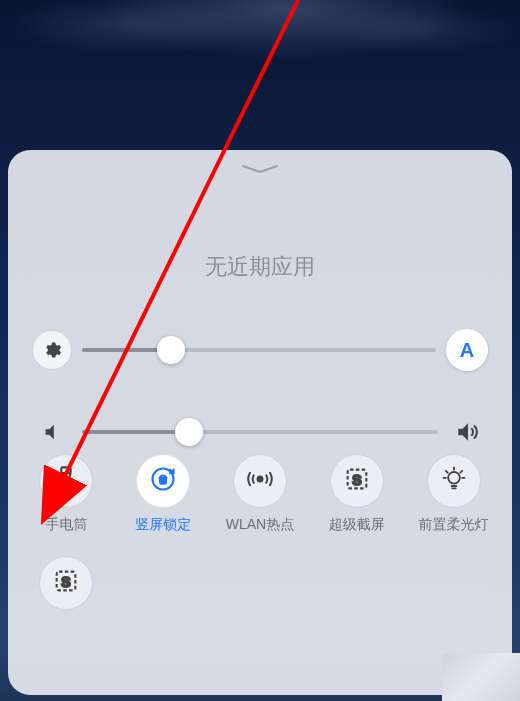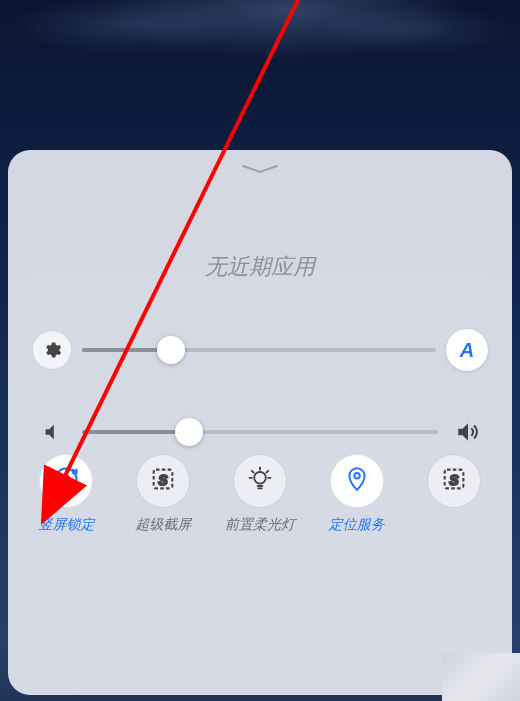--- a/index.html
+++ b/index.html
@@ -34,21 +34,20 @@
     }
     .panel {
       position: absolute;
       left: 8px;
       right: 8px;
       top: 150px;
       bottom: 6px;
       background: rgba(230, 232, 240, 0.92);
       border-radius: 22px;
       backdrop-filter: blur(10px);
-      font-style: italic;
     }
     .collapse-handle {
       position: absolute;
       top: 14px; left: 50%; transform: translateX(-50%);
       width: 38px; height: 10px;
       display: flex; align-items: center; justify-content: center;
     }
     .collapse-handle svg { width: 38px; height: 10px; }
     .center-text {
       position: absolute;
@@ -214,29 +213,51 @@
           <path fill="#444" d="M3 9v6h4l5 5V4L7 9H3z"></path>
           <path fill="none" stroke="#444" stroke-width="1.8" d="M15 8.5a4.5 4.5 0 010 7M17.5 6a8 8 0 010 12"></path>
         </svg>
       </div>
     </div>
 
   </div>
 
   <div class="tiles" id="tiles">
       <div class="tile">
+        <div class="tile-btn">
+          <span><svg width="28" height="28" viewBox="0 0 24 24" fill="none" stroke="#444" stroke-width="1.8">
+              <rect x="8" y="2" width="8" height="5" rx="1"></rect>
+              <path d="M8 7 L9 10 L9 21 A1 1 0 0 0 10 22 L14 22 A1 1 0 0 0 15 21 L15 10 L16 7"></path>
+              <line x1="12" y1="12" x2="12" y2="15"></line>
+            </svg></span>
+        </div>
+        <div class="tile-label">手电筒</div>
+      </div>
+      <div class="tile">
         <div class="tile-btn active">
           <span><svg width="28" height="28" viewBox="0 0 24 24" fill="none" stroke="#2176ff" stroke-width="1.8">
               <circle cx="12" cy="12" r="9"></circle>
               <path d="M9 12 a3 3 0 1 1 6 0"></path>
               <rect x="9.5" y="11" width="5" height="5" rx="1" class="fillable" fill="#2176ff"></rect>
               <path d="M18 4 L21 7 M21 4 L21 7 L18 7" stroke-linecap="round"></path>
             </svg></span>
         </div>
         <div class="tile-label active">竖屏锁定</div>
+      </div>
+      <div class="tile">
+        <div class="tile-btn">
+          <span><svg width="30" height="30" viewBox="0 0 24 24" fill="none" stroke="#444" stroke-width="1.6" stroke-linecap="round">
+              <circle cx="12" cy="12" r="2" fill="#444"></circle>
+              <path d="M7 15 A6 6 0 0 1 7 9"></path>
+              <path d="M17 9 A6 6 0 0 1 17 15"></path>
+              <path d="M4 17 A10 10 0 0 1 4 7"></path>
+              <path d="M20 7 A10 10 0 0 1 20 17"></path>
+            </svg></span>
+        </div>
+        <div class="tile-label">WLAN热点</div>
       </div>
       <div class="tile">
         <div class="tile-btn">
           <span><svg width="28" height="28" viewBox="0 0 24 24" fill="none" stroke="#444" stroke-width="1.8">
               <rect x="4" y="4" width="16" height="16" rx="2" stroke-dasharray="3 2"></rect>
               <text x="12" y="17" font-size="12" text-anchor="middle" fill="#444" font-family="sans-serif" font-weight="bold">S</text>
             </svg></span>
         </div>
         <div class="tile-label">超级截屏</div>
       </div>
@@ -249,29 +270,20 @@
               <line x1="12" y1="2" x2="12" y2="4"></line>
               <line x1="5" y1="5" x2="6.5" y2="6.5"></line>
               <line x1="19" y1="5" x2="17.5" y2="6.5"></line>
               <line x1="3" y1="11" x2="5" y2="11"></line>
               <line x1="19" y1="11" x2="21" y2="11"></line>
             </svg></span>
         </div>
         <div class="tile-label">前置柔光灯</div>
       </div>
       <div class="tile">
-        <div class="tile-btn active">
-          <span><svg width="26" height="26" viewBox="0 0 24 24" fill="none" stroke="#2176ff" stroke-width="1.8">
-              <path d="M12 22 s7-7 7-13 a7 7 0 0 0-14 0 c0 6 7 13 7 13z"></path>
-              <circle cx="12" cy="9" r="2.5"></circle>
-            </svg></span>
-        </div>
-        <div class="tile-label active">定位服务</div>
-      </div>
-      <div class="tile">
         <div class="tile-btn">
           <span><svg width="28" height="28" viewBox="0 0 24 24" fill="none" stroke="#444" stroke-width="1.8">
               <rect x="4" y="4" width="16" height="16" rx="2" stroke-dasharray="3 2"></rect>
               <text x="12" y="17" font-size="12" text-anchor="middle" fill="#444" font-family="sans-serif" font-weight="bold">S</text>
             </svg></span>
         </div>
         <div class="tile-label"></div>
       </div>
     </div>
 

